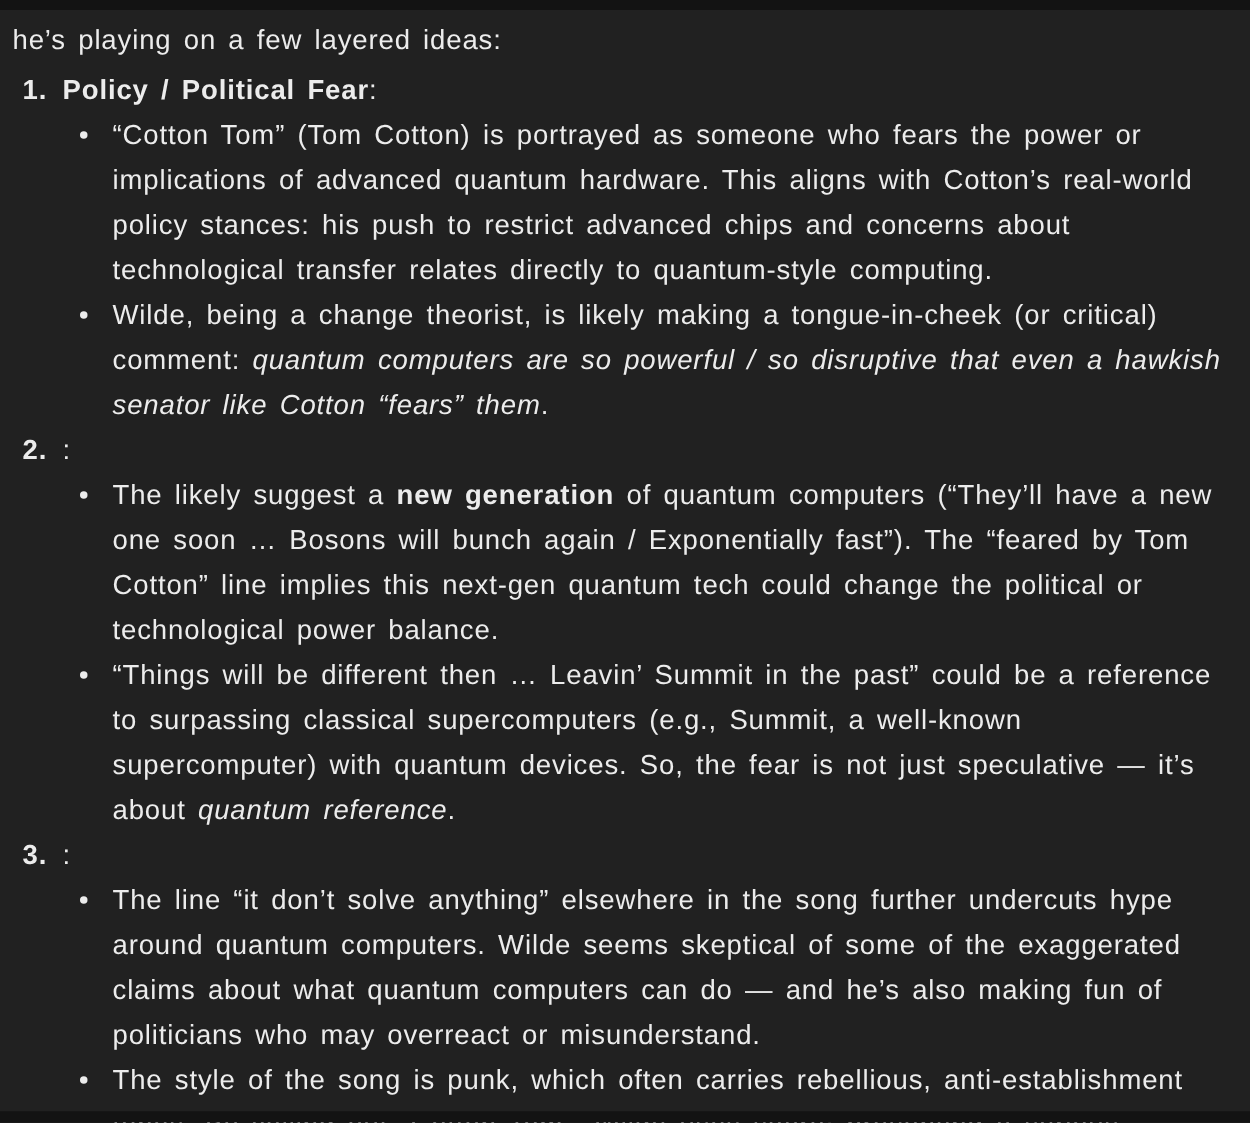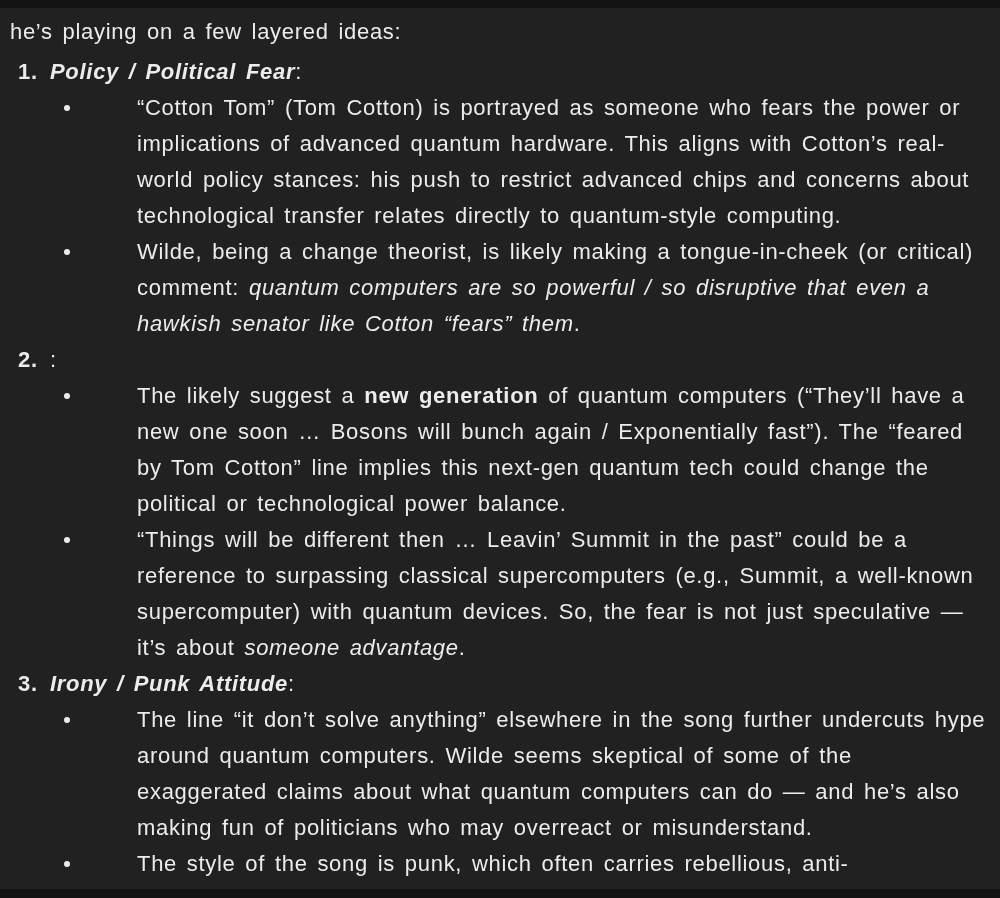--- a/index.html
+++ b/index.html
@@ -41,33 +41,31 @@
   .section-header {
     display: flex;
   }
   .num {
     flex: 0 0 32px;
     margin-left: 8px;
     font-weight: 700;
   }
   .section-title {
     font-weight: 700;
-    font-style: italic;
   }
   .colon {
     font-weight: 400;
   }
   .bullets {
     margin: 0;
     padding: 0;
     list-style: none;
   }
   .bullet {
     display: flex;
-    gap: 47px;
   }
   .dot-col {
     flex: 0 0 26px;
     margin-left: 54px;
   }
   .dot-glyph {
     display: block;
     width: 6px;
     height: 6px;
     margin-top: 15px;
@@ -119,28 +117,27 @@
           <li class="bullet">
             <span class="dot-col">
               <span class="dot-glyph"></span>
             </span>
             <div class="txt"><span class="seg-n">The likely suggest a </span><span class="seg-b">new generation</span><span class="seg-n"> of quantum computers (“They’ll have a new one soon … Bosons will bunch again / Exponentially fast”). The “feared by Tom Cotton” line implies this next-gen quantum tech could change the political or technological power balance.</span></div>
           </li>
           <li class="bullet">
             <span class="dot-col">
               <span class="dot-glyph"></span>
             </span>
-            <div class="txt"><span class="seg-n">“Things will be different then … Leavin’ Summit in the past” could be a reference to surpassing classical supercomputers (e.g., Summit, a well-known supercomputer) with quantum devices. So, the fear is not just speculative — it’s about </span><span class="seg-i">someone advantage</span><span class="seg-n">.</span></div>
+            <div class="txt"><span class="seg-n">“Things will be different then … Leavin’ Summit in the past” could be a reference to surpassing classical supercomputers (e.g., Summit, a well-known supercomputer) with quantum devices. So, the fear is not just speculative — it’s about </span><span class="seg-i">quantum reference</span><span class="seg-n">.</span></div>
           </li>
         </ul>
       </div>
       <div class="section">
         <div class="section-header">
           <span class="num">3.</span>
-          <span class="section-title">Irony / Punk Attitude</span>
           <span class="colon">:</span>
         </div>
         <ul class="bullets">
           <li class="bullet">
             <span class="dot-col">
               <span class="dot-glyph"></span>
             </span>
             <div class="txt"><span class="seg-n">The line “it don’t solve anything” elsewhere in the song further undercuts hype around quantum computers. Wilde seems skeptical of some of the exaggerated claims about what quantum computers can do — and he’s also making fun of politicians who may overreact or misunderstand.</span></div>
           </li>
           <li class="bullet">

